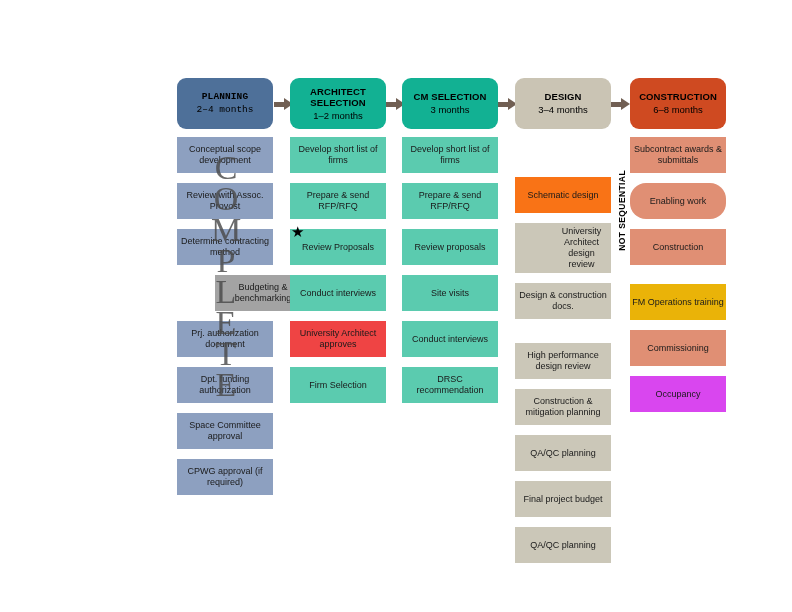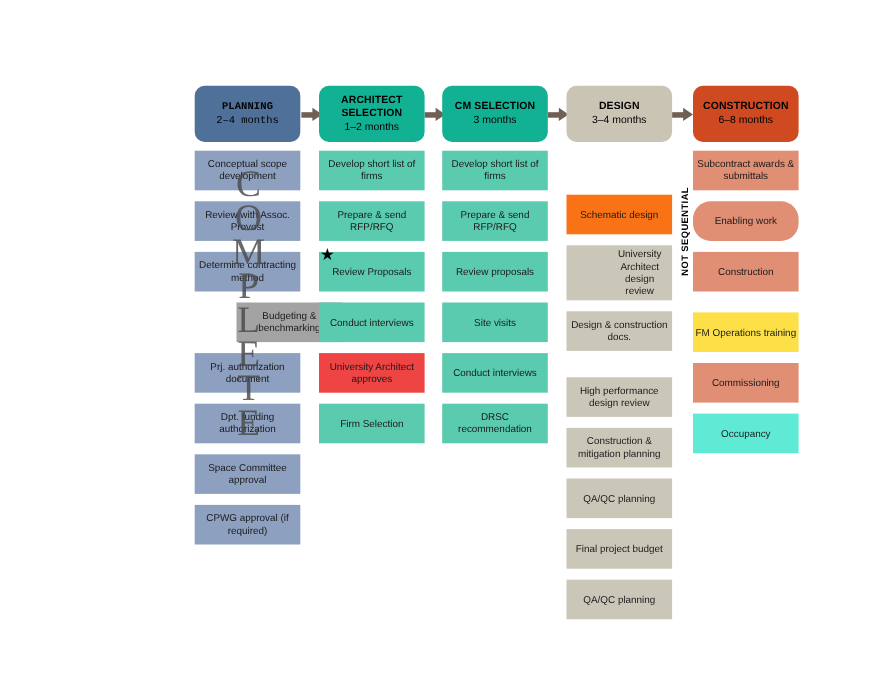--- a/index.html
+++ b/index.html
@@ -252,19 +252,19 @@
 
   <div class="column" style="left:630px">
     <div class="phase-header" style="background: rgb(207, 74, 33);">
       <div class="phase-title">CONSTRUCTION</div>
       <div class="phase-duration">6–8 months</div>
     </div>
     <div class="steps">
       <div class="step tall" style="background: rgb(224, 143, 116);">Subcontract awards &amp; submittals</div>
       <div class="step tall" style="background: rgb(224, 143, 116); border-radius: 16px;">Enabling work</div>
       <div class="step tall" style="background: rgb(224, 143, 116);">Construction</div>
-      <div class="step tall" style="background: #fde047; margin-top: 19px;">FM Operations training</div>
+      <div class="step tall" style="background: #eab308; margin-top: 19px;">FM Operations training</div>
       <div class="step tall" style="background: rgb(224, 143, 116);">Commissioning</div>
-      <div class="step tall" style="background: #5eead4;">Occupancy</div>
+      <div class="step tall" style="background: #d946ef;">Occupancy</div>
     </div>
   </div>
 
 </div>
 
 </body></html>

